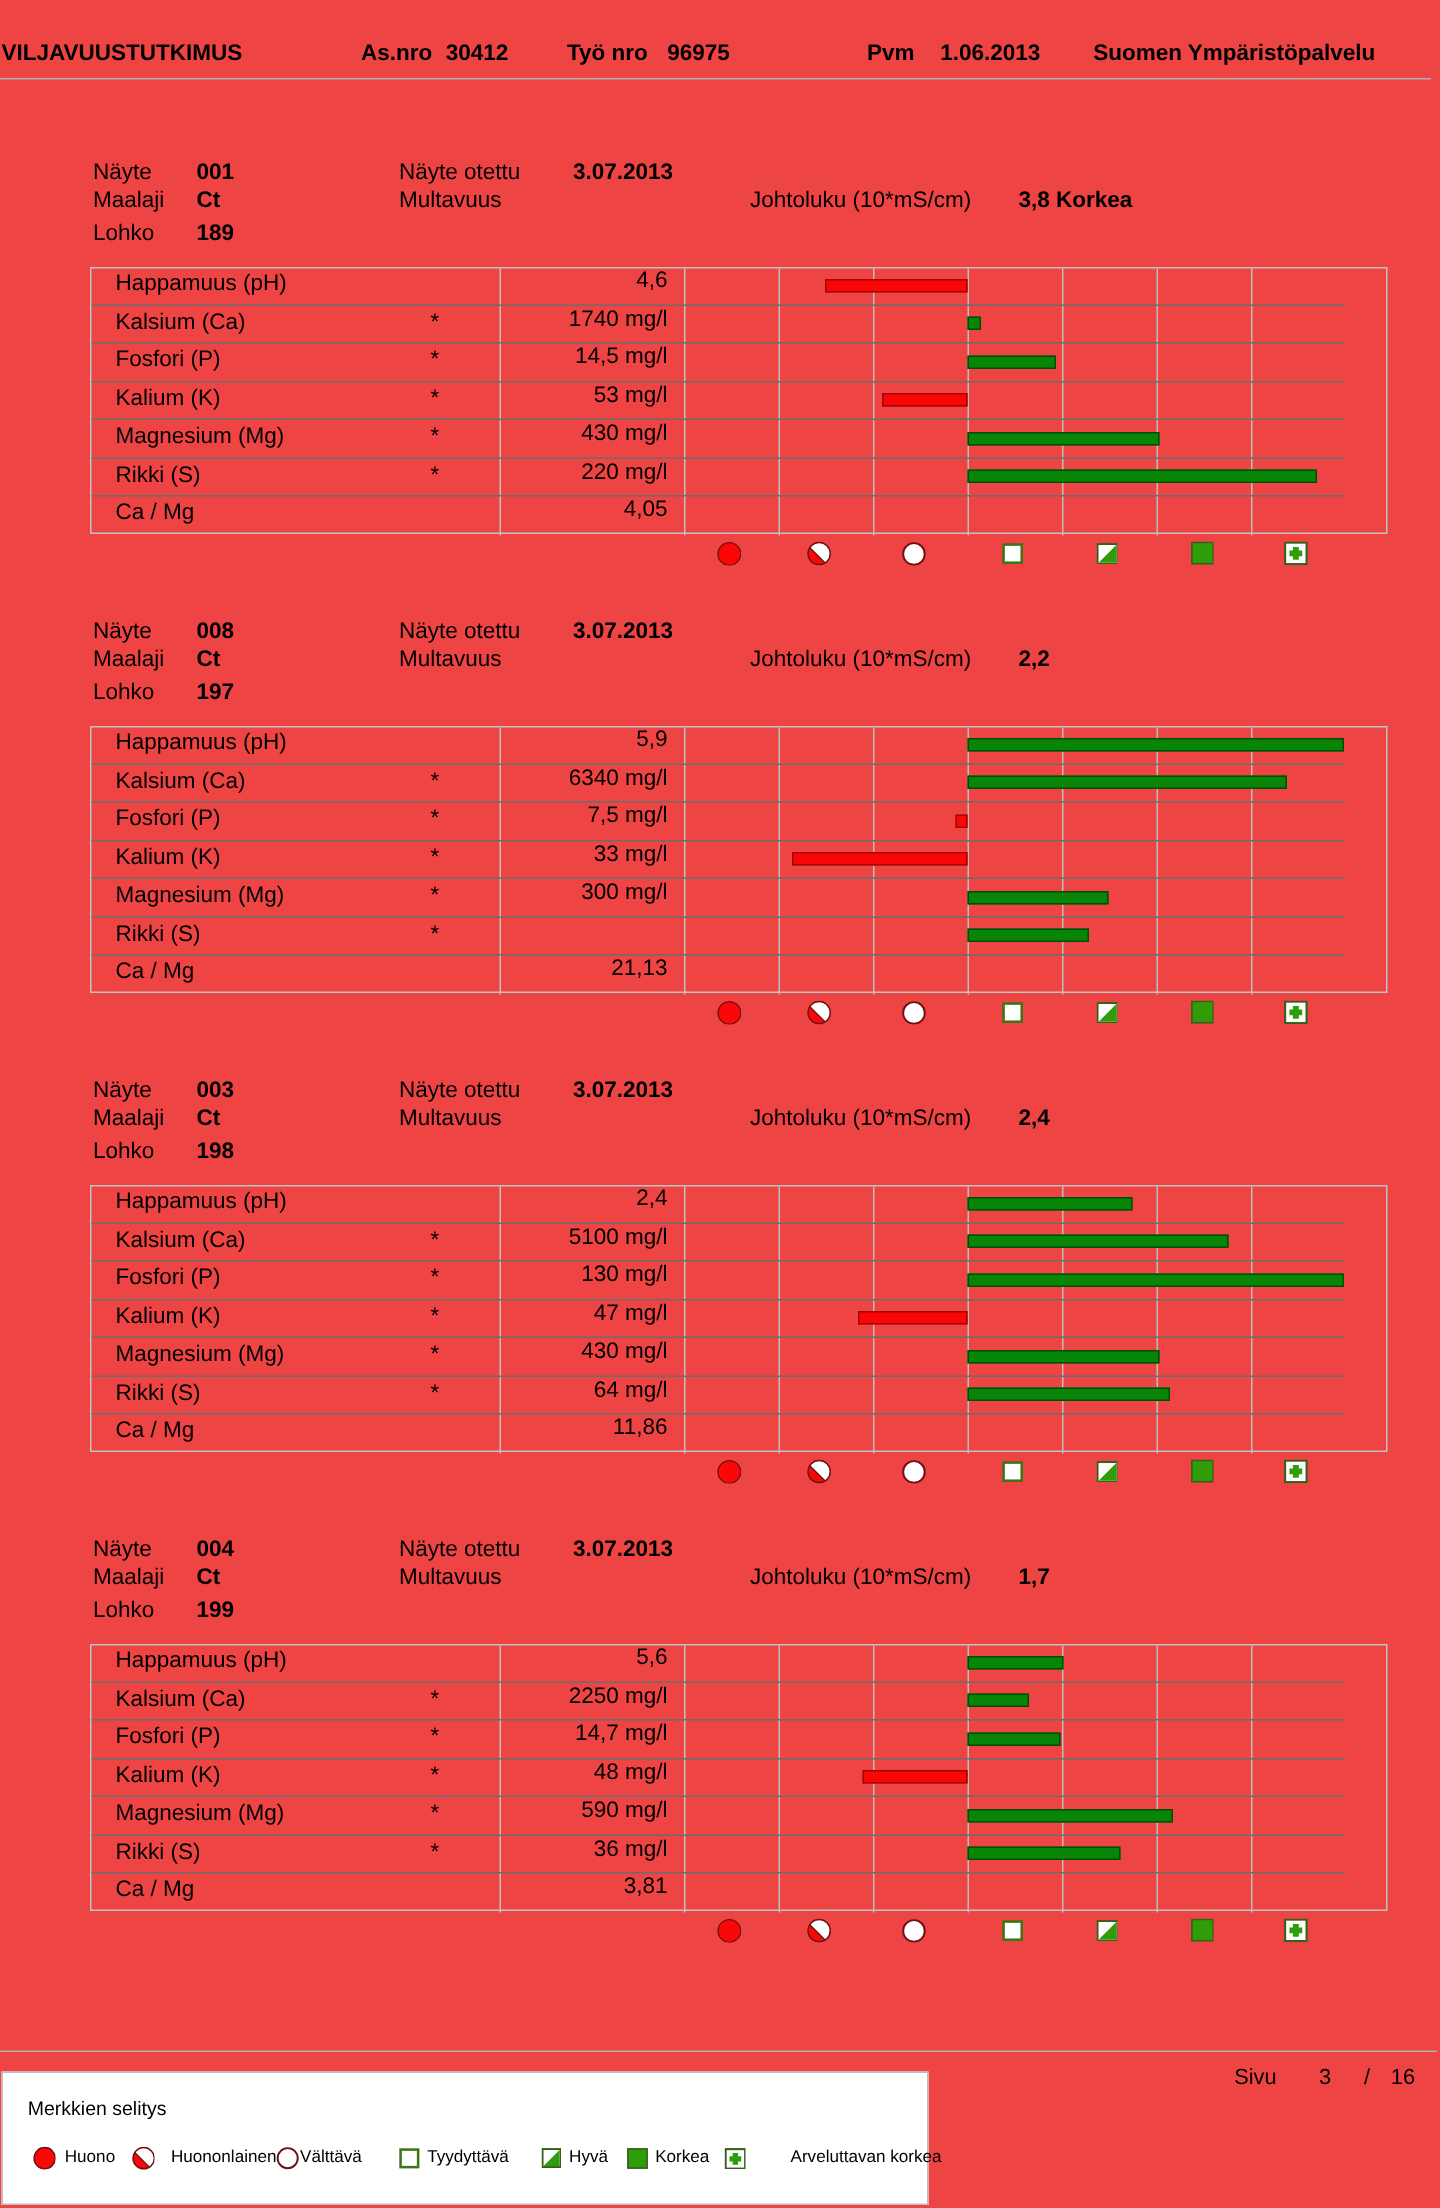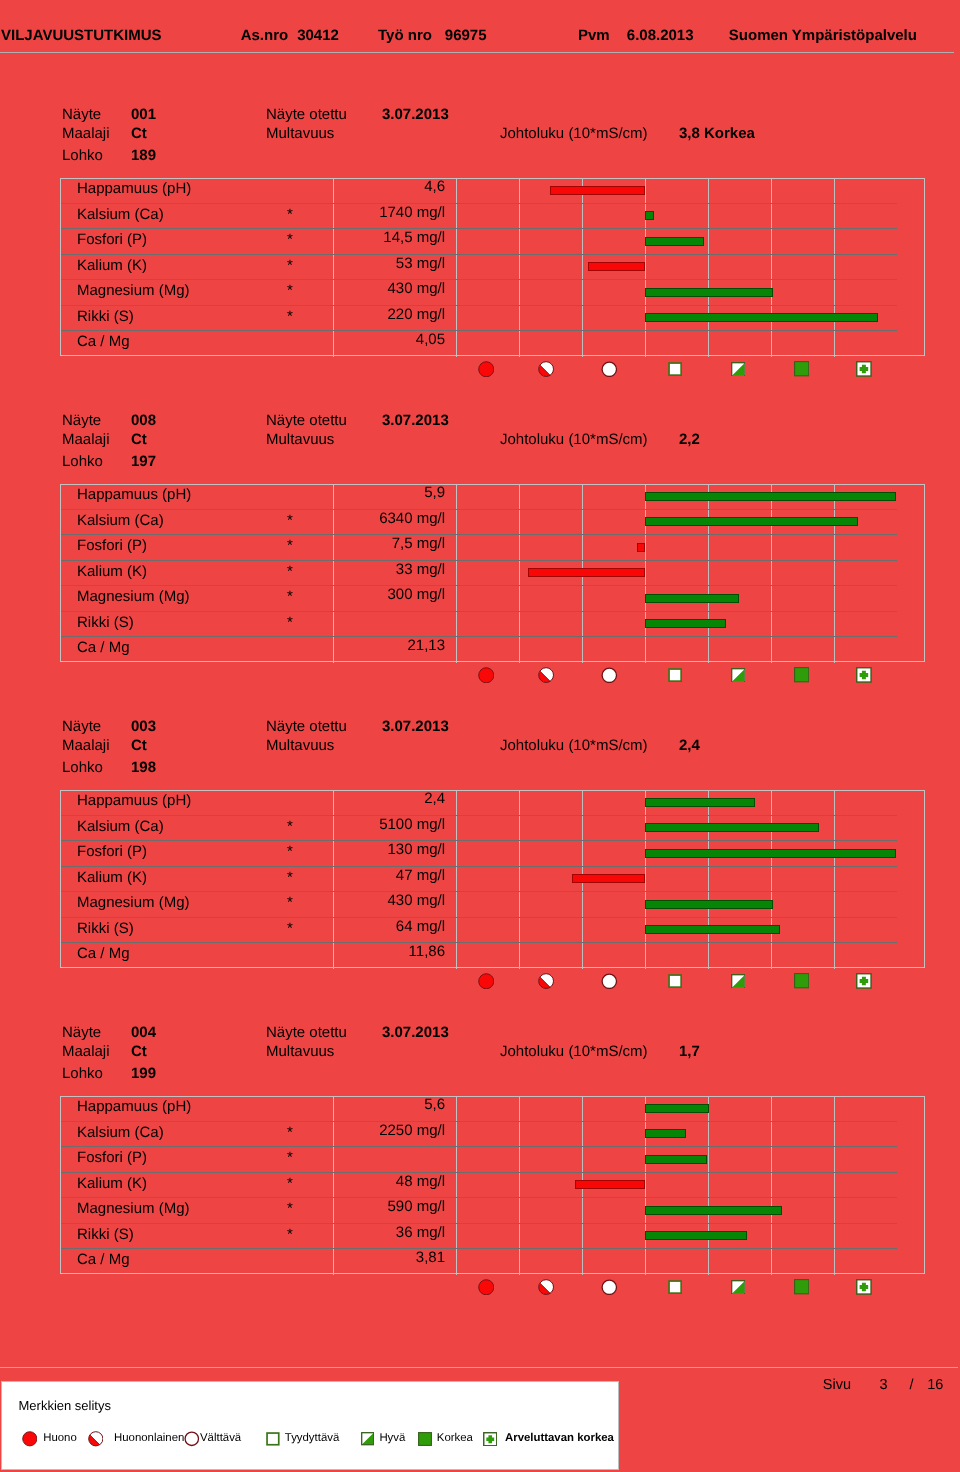--- a/index.html
+++ b/index.html
@@ -52,21 +52,21 @@
 
 <div class="page">
 
   <div class="hdr">
     <span class="t" style="left:1px;top:27.5px">VILJAVUUSTUTKIMUS</span>
     <span class="t" style="left:240.7px;top:27.5px">As.nro</span>
     <span class="t" style="left:297.2px;top:27.5px">30412</span>
     <span class="t" style="left:378px;top:27.5px">Työ nro</span>
     <span class="t" style="left:444.8px;top:27.5px">96975</span>
     <span class="t" style="left:578px;top:27.5px">Pvm</span>
-    <span class="t" style="left:626.8px;top:27.5px">6.08.2013</span>
+    <span class="t" style="left:626.8px;top:27.5px">1.06.2013</span>
     <span class="t" style="left:728.8px;top:27.5px">Suomen Ympäristöpalvelu</span>
     <div class="rule"></div>
   </div>
 
   <div id="blocks">
       <div class="block" style="top: 98px;">
         <div class="bhead">
           <span class="" style="left:62px;top:8.6px">Näyte</span>
           <span class="b" style="left:131px;top:8.6px">001</span>
           <span class="" style="left:266px;top:8.6px">Näyte otettu</span>
@@ -398,20 +398,21 @@
             <div class="sep"></div>
             <span class="nm">Kalsium (Ca)</span>
             <span class="st">*</span>
             <span class="vl">2250 mg/l</span>
             <div class="bar grn" style="left:584px;width:41px;top:7.33px"></div>
           </div>
           <div class="trow" style="top:50.94px;">
             <div class="sep"></div>
             <span class="nm">Fosfori (P)</span>
             <span class="st">*</span>
+            <span class="vl">14,7 mg/l</span>
             <div class="bar grn" style="left:584px;width:62px;top:7.33px"></div>
           </div>
           <div class="trow" style="top:76.41px;">
             <div class="sep"></div>
             <span class="nm">Kalium (K)</span>
             <span class="st">*</span>
             <span class="vl">48 mg/l</span>
             <div class="bar red" style="left:514px;width:70px;top:7.33px"></div>
           </div>
           <div class="trow" style="top:101.88px;">
@@ -510,21 +511,21 @@
           </svg></span>
         <span class="item" style="left:377.40px;top:51.90px;">Hyvä</span>
         <span class="lic" style="left:415.80px;top:50.60px;width:14px;height:14px"><svg width="14" height="14" viewBox="0 0 14 14">
             <rect x="0.6" y="0.6" width="12.8" height="12.8" fill="#2f9c0a" stroke="#35601a" stroke-width="1.1"></rect>
           </svg></span>
         <span class="item" style="left:434.80px;top:51.90px;">Korkea</span>
         <span class="lic" style="left:480.95px;top:50.35px;width:14.5px;height:14.5px"><svg width="14.5" height="14.5" viewBox="0 0 14.5 14.5">
             <rect x="0.75" y="0.75" width="13" height="13" fill="#ffffff" stroke="#35601a" stroke-width="1.4"></rect>
             <path d="M 5.44 3.33 H 9.06 V 5.44 H 11.17 V 9.06 H 9.06 V 11.17 H 5.44 V 9.06 H 3.33 V 5.44 H 5.44 Z" fill="#2f9c0a"></path>
           </svg></span>
-        <span class="item" style="left:503px;top:51.90px;font-weight:bold;">Arveluttavan korkea</span>
+        <span class="item" style="left:525px;top:51.90px;">Arveluttavan korkea</span>
       </div>
   </div>
 
   <div>
     <div style="position:absolute;left:0;top:1366.6px;width:958px;height:1px;background:#b0b0b0;"></div>
     <span class="pg" style="left:822.8px;top:1377.8px;">Sivu</span>
     <span class="pg" style="left:879.4px;top:1377.8px;">3</span>
     <span class="pg" style="left:909.4px;top:1377.8px;">/</span>
     <span class="pg" style="left:927.2px;top:1377.8px;">16</span>
   </div>

